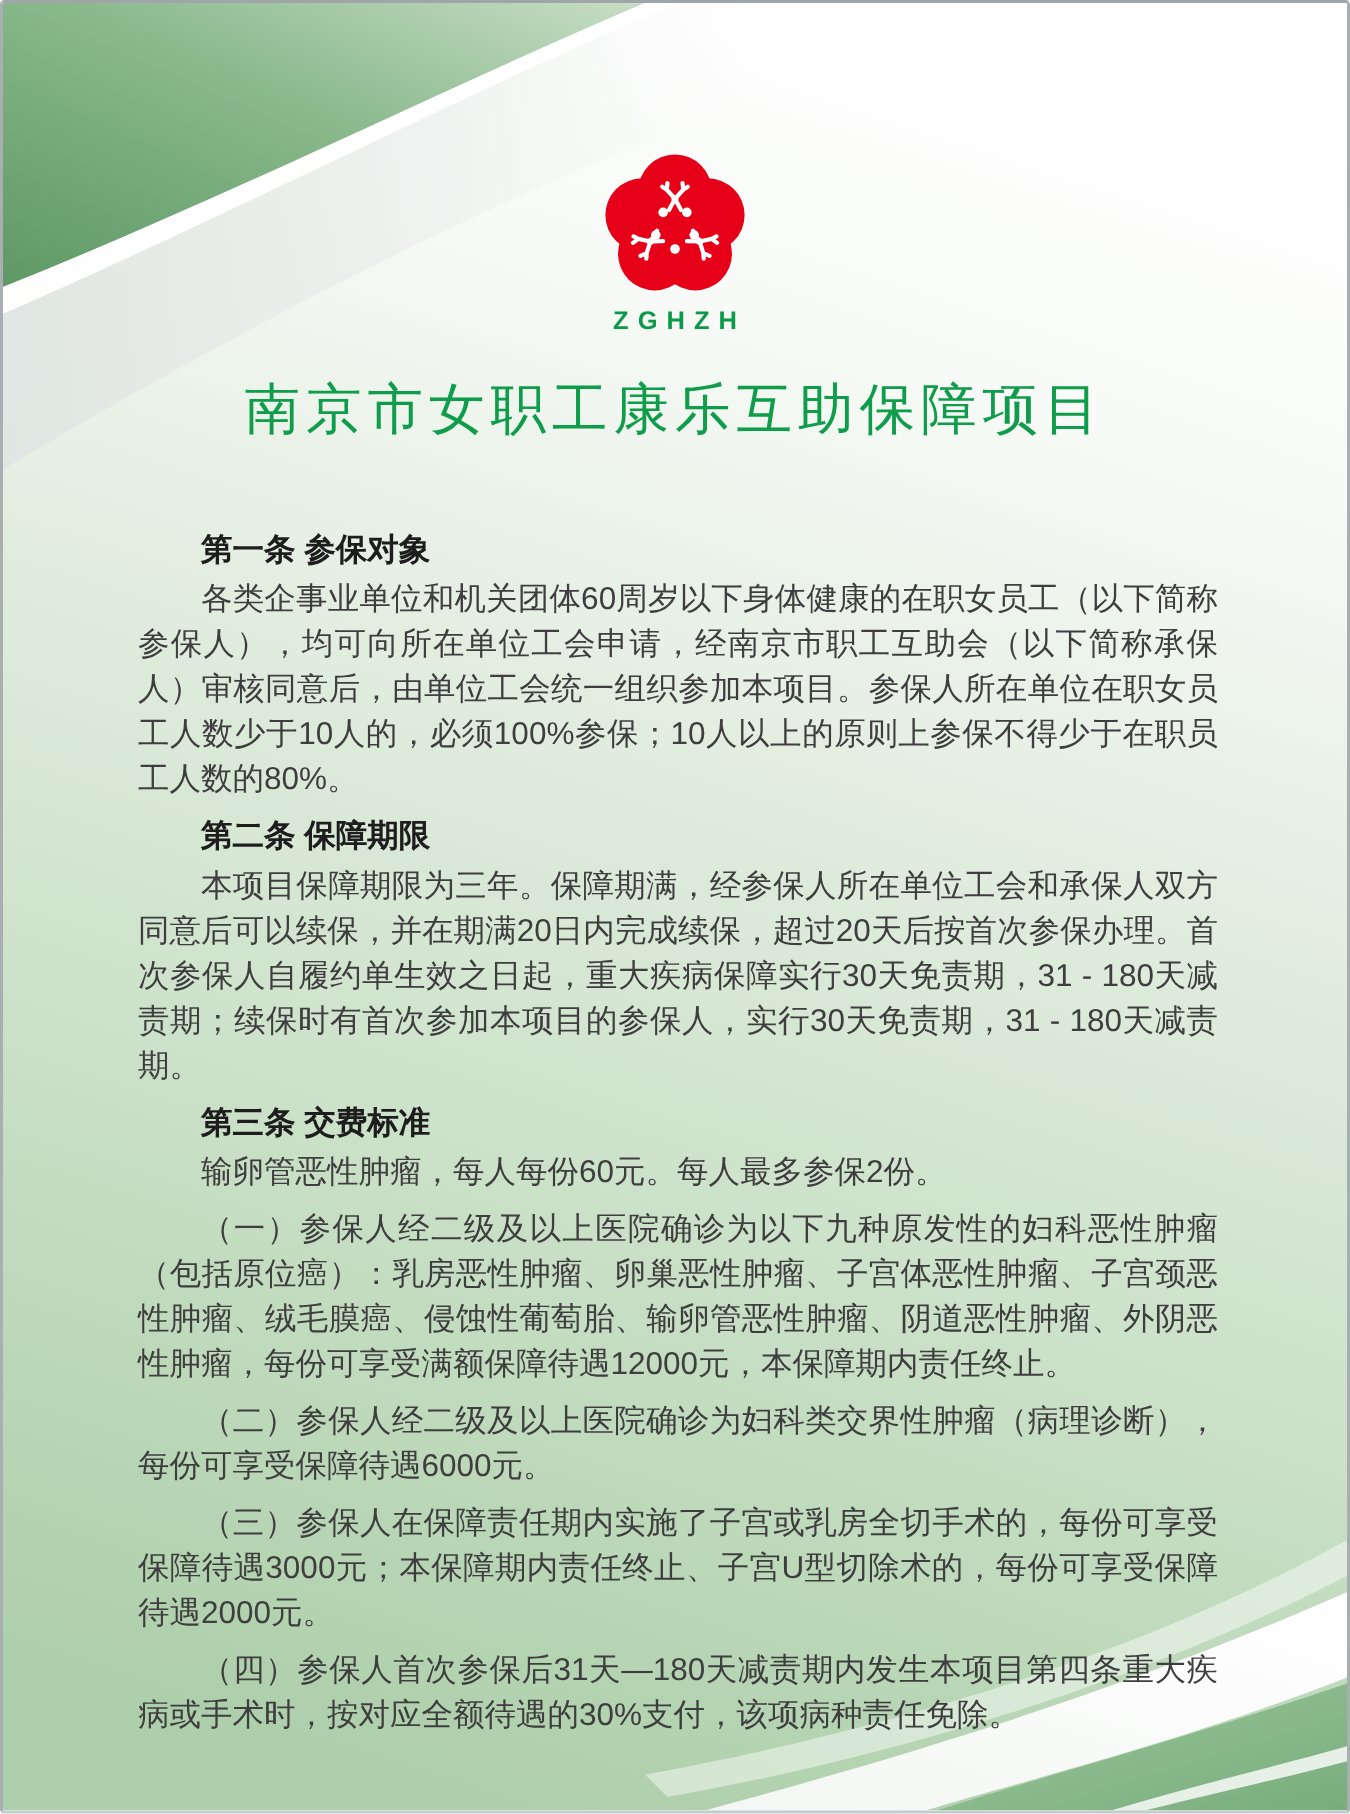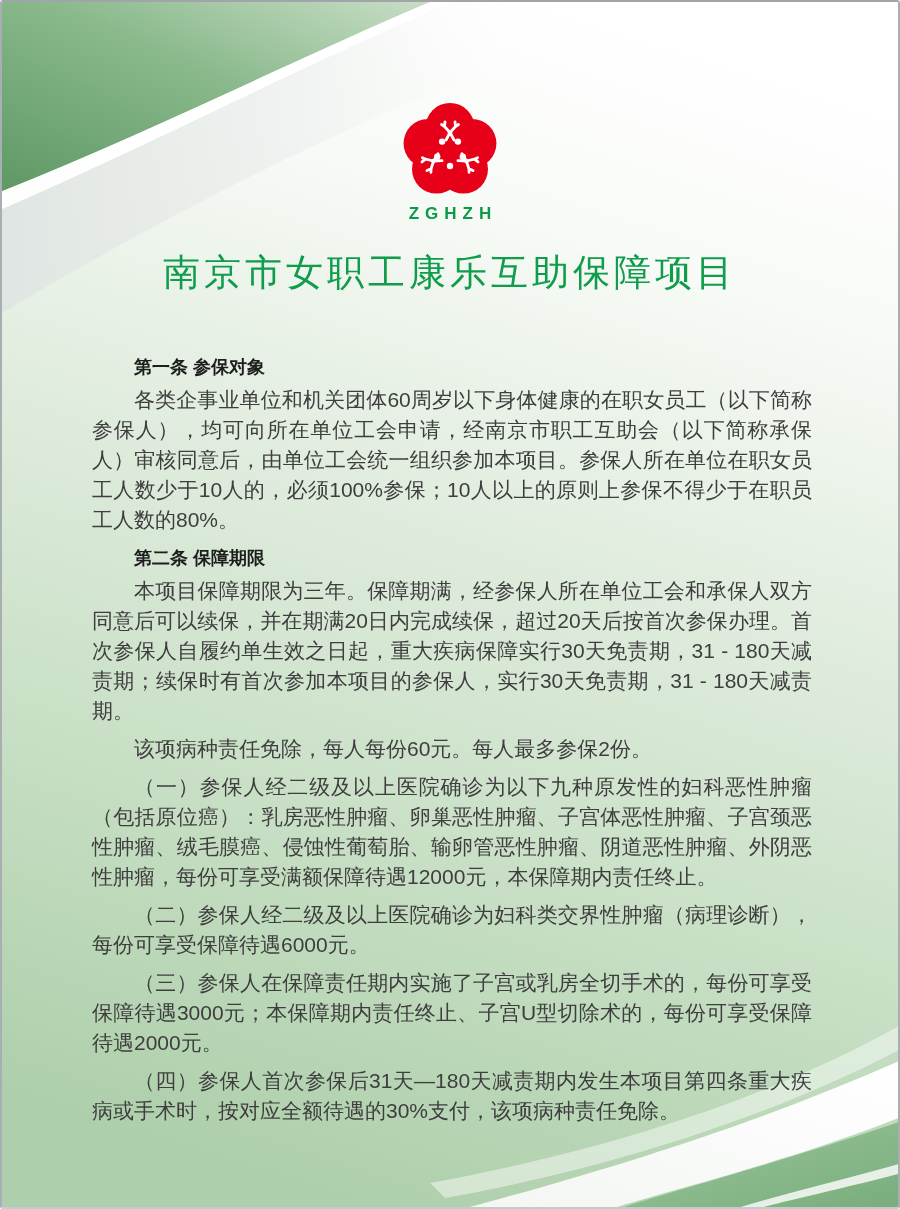--- a/index.html
+++ b/index.html
@@ -31,21 +31,21 @@
     text-align:center;
     font-size:37px;font-weight:400;letter-spacing:4px;
     color:#0f9d4b;
     margin:0;
   }
   .articles{
     position:absolute;top:350px;left:90px;width:720px;
     color:#3e3e3e;
   }
   .art-h{
-    font-size:18px;font-weight:bold;color:#1d1d1d;
+    font-size:21px;font-weight:bold;color:#1d1d1d;
     line-height:30px;margin:6px 0 3px;padding-left:42px;
   }
   .art-h:first-child{margin-top:0;}
   .art-p{
     font-size:21px;line-height:30px;
     margin:0 0 8px;
     text-indent:42px;
     text-align:justify;
   }
 </style>
@@ -144,21 +144,22 @@
         <div class="art-h">第一条 参保对象</div>
         <p class="art-p">各类企事业单位和机关团体60周岁以下身体健康的在职女员工（以下简称参保人），均可向所在单位工会申请，经南京市职工互助会（以下简称承保人）审核同意后，由单位工会统一组织参加本项目。参保人所在单位在职女员工人数少于10人的，必须100%参保；10人以上的原则上参保不得少于在职员工人数的80%。</p>
       </div>
 
       <div>
         <div class="art-h">第二条 保障期限</div>
         <p class="art-p">本项目保障期限为三年。保障期满，经参保人所在单位工会和承保人双方同意后可以续保，并在期满20日内完成续保，超过20天后按首次参保办理。首次参保人自履约单生效之日起，重大疾病保障实行30天免责期，31 - 180天减责期；续保时有首次参加本项目的参保人，实行30天免责期，31 - 180天减责期。</p>
       </div>
 
       <div>
-        <p class="art-p">该项病种责任免除，每人每份60元。每人最多参保2份。</p>
+        <div class="art-h">第三条 交费标准</div>
+        <p class="art-p">输卵管恶性肿瘤，每人每份60元。每人最多参保2份。</p>
       </div>
 
       <div>
         <p class="art-p">（一）参保人经二级及以上医院确诊为以下九种原发性的妇科恶性肿瘤（包括原位癌）：乳房恶性肿瘤、卵巢恶性肿瘤、子宫体恶性肿瘤、子宫颈恶性肿瘤、绒毛膜癌、侵蚀性葡萄胎、输卵管恶性肿瘤、阴道恶性肿瘤、外阴恶性肿瘤，每份可享受满额保障待遇12000元，本保障期内责任终止。</p>
         <p class="art-p">（二）参保人经二级及以上医院确诊为妇科类交界性肿瘤（病理诊断），每份可享受保障待遇6000元。</p>
         <p class="art-p">（三）参保人在保障责任期内实施了子宫或乳房全切手术的，每份可享受保障待遇3000元；本保障期内责任终止、子宫U型切除术的，每份可享受保障待遇2000元。</p>
         <p class="art-p">（四）参保人首次参保后31天—180天减责期内发生本项目第四条重大疾病或手术时，按对应全额待遇的30%支付，该项病种责任免除。</p>
       </div>
 
     </div>

